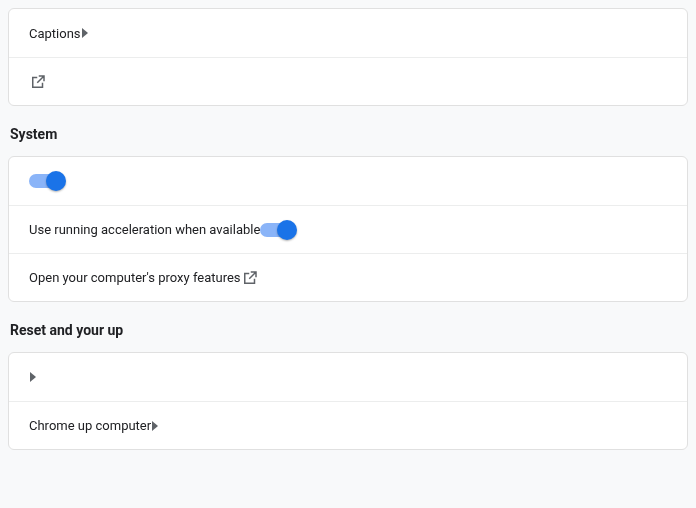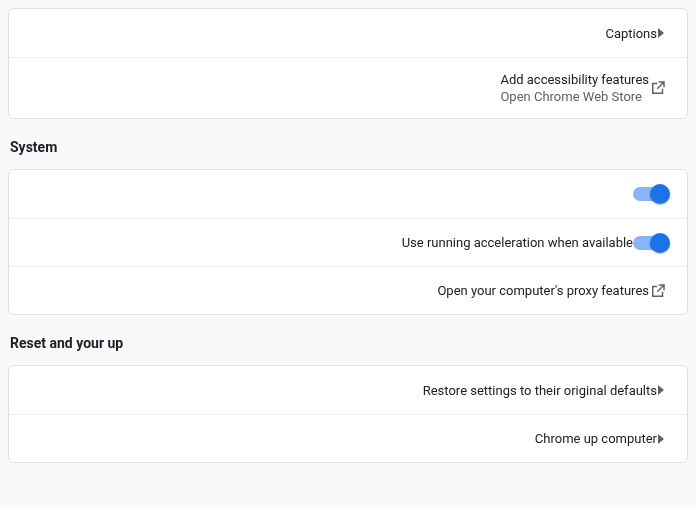--- a/index.html
+++ b/index.html
@@ -20,21 +20,21 @@
   .card {
     background: #fff;
     border: 1px solid #e0e0e0;
     border-radius: 6px;
     overflow: hidden;
     box-shadow: 0 0 0 rgba(0,0,0,0);
   }
   .row {
     display: flex;
     align-items: center;
-    justify-content: flex-end;
+    justify-content: flex-start;
     padding: 14px 20px;
     min-height: 48px;
     cursor: pointer;
   }
   .row + .row {
     border-top: 1px solid #eceded;
   }
   .row-text {
     display: flex;
     flex-direction: column;
@@ -80,24 +80,20 @@
     <div class="row-text">
       <span class="row-label">Captions</span>
     </div>
     <span class="arrow-icon">
       <svg viewBox="0 0 6 10">
           <path d="M0 0 L6 5 L0 10 Z" fill="currentColor"></path>
         </svg>
     </span>
   </div>
   <div class="row">
-    <div class="row-text">
-      <span class="row-label">Add accessibility features</span>
-      <span class="row-sub">Open Chrome Web Store</span>
-    </div>
     <span class="launch-icon">
       <svg viewBox="0 0 24 24">
           <path fill="none" stroke="currentColor" stroke-width="2" d="M18 13v6H5V6h6 M13 4h7v7 M20 4l-9 9"></path>
         </svg>
     </span>
   </div>
 </div>
 
 <div class="section-title">System</div>
 <div class="card">
@@ -118,23 +114,20 @@
       <svg viewBox="0 0 24 24">
           <path fill="none" stroke="currentColor" stroke-width="2" d="M18 13v6H5V6h6 M13 4h7v7 M20 4l-9 9"></path>
         </svg>
     </span>
   </div>
 </div>
 
 <div class="section-title">Reset and your up</div>
 <div class="card">
   <div class="row">
-    <div class="row-text">
-      <span class="row-label">Restore settings to their original defaults</span>
-    </div>
     <span class="arrow-icon">
       <svg viewBox="0 0 6 10">
           <path d="M0 0 L6 5 L0 10 Z" fill="currentColor"></path>
         </svg>
     </span>
   </div>
   <div class="row">
     <div class="row-text">
       <span class="row-label">Chrome up computer</span>
     </div>

